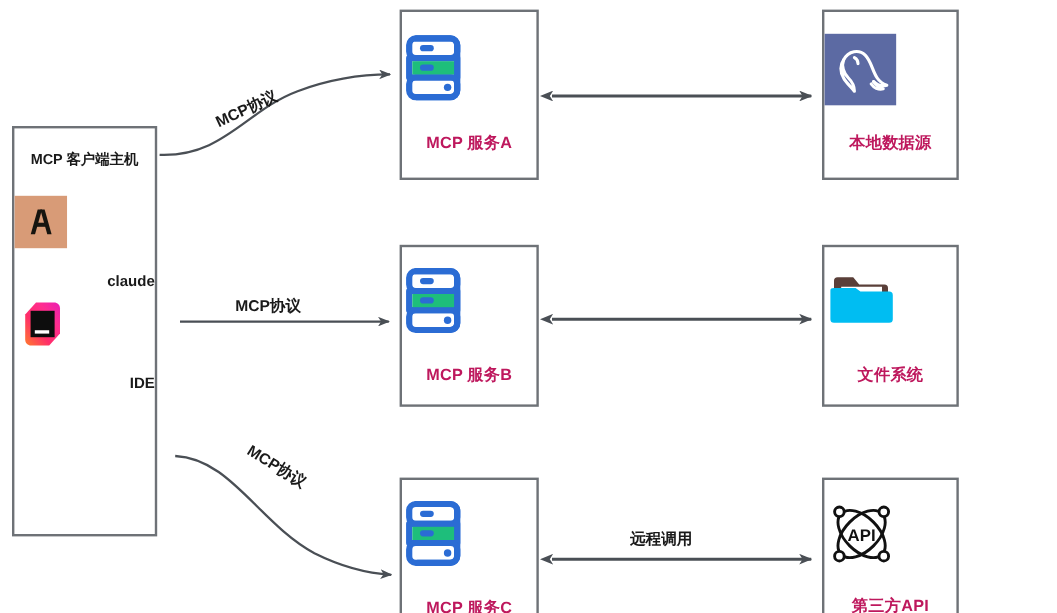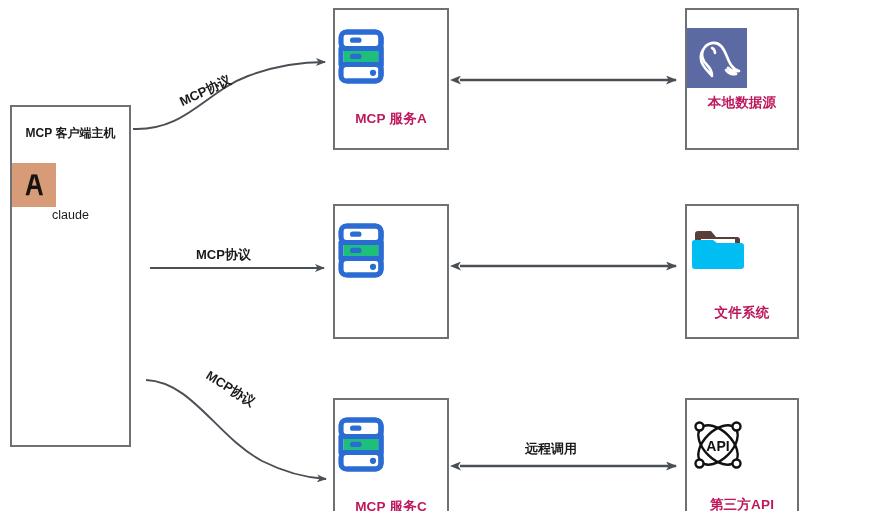--- a/index.html
+++ b/index.html
@@ -52,25 +52,26 @@
     left: 0;
     right: 0;
     text-align: center;
   }
   .client-item .glyph {
     display: block;
     margin: 0 auto;
   }
   .client-item .cap {
     display: block;
-    margin-top: 1px;
+    margin-top: 20px;
     font-size: 12.5px;
     color: #1a1a1a;
-    font-weight: normal;
-    white-space: nowrap;
+    font-weight: bold;
+    white-space: nowrap;
+    text-align: right;
   }
   .icon-wrap {
     position: absolute;
     left: 0;
     right: 0;
     display: flex;
   }
   svg { display: block; }
   .edge-label {
     position: absolute;
@@ -103,20 +104,38 @@
           <g fill="#16140f">
             <path d="M13.6 32.2 L19.4 11.6 L23.0 11.6 L17.2 32.2 Z"></path>
             <path d="M25.2 11.6 L31.0 32.2 L27.4 32.2 L21.6 11.6 Z"></path>
             <rect x="17.0" y="22.6" width="9.6" height="3.4"></rect>
           </g>
         </svg>
       </span>
       <span class="cap">claude</span>
     </div>
 
+    <div class="client-item" style="top:141px;">
+      <span class="glyph">
+        <svg width="44" height="44" viewBox="0 0 44 44">
+          <defs>
+            <linearGradient id="jbg" x1="0%" y1="100%" x2="100%" y2="0%">
+              <stop offset="0%" stop-color="#ff7a2e"></stop>
+              <stop offset="38%" stop-color="#ff2d6a"></stop>
+              <stop offset="70%" stop-color="#ff2d8f"></stop>
+              <stop offset="100%" stop-color="#e91eb4"></stop>
+            </linearGradient>
+          </defs>
+          <path d="M9 14 L18 4 L33 4 C36 4 38 6 38 9 L38 30 L29 40 L14 40 C11 40 9 38 9 35 Z" fill="url(#jbg)"></path>
+          <rect x="13.5" y="11" width="20" height="22" fill="#0d0d0d"></rect>
+          <rect x="17" y="27.2" width="12" height="2.8" fill="#ffffff"></rect>
+        </svg>
+      </span>
+      <span class="cap">IDE</span>
+    </div>
 
   </div>
 
   <div class="box" style="left:333px; top:8px; width:116px; height:142px;">
     <div class="icon-wrap" style="top:17px;">
       <span>
         <svg width="54" height="62" viewBox="0 0 54 62">
           <g fill="none" stroke="#2b6cd4" stroke-width="5.2" stroke-linecap="round" stroke-linejoin="round">
             <path d="M12 5 H40 A6 6 0 0 1 46 11 V48 A6 6 0 0 1 40 54 H13"></path>
             <path d="M8 5 H12 A6 6 0 0 0 6 11 V48 A6 6 0 0 0 12 54 H8" stroke="none"></path>
@@ -144,20 +163,21 @@
             <rect x="6" y="21.5" width="40" height="16"></rect>
             <rect x="6" y="37.5" width="40" height="16.5" rx="5.5"></rect>
           </g>
           <rect x="8.6" y="24" width="34.8" height="11" fill="#1ebe7b"></rect>
           <rect x="15" y="10.6" width="11.5" height="5.2" rx="2.6" fill="#2b6cd4"></rect>
           <rect x="15" y="26.8" width="11.5" height="5.2" rx="2.6" fill="#2b6cd4"></rect>
           <circle cx="38" cy="45.8" r="3.1" fill="#2b6cd4"></circle>
         </svg>
       </span>
     </div>
+    <div class="box-label" style="top:98px;">MCP 服务B</div>
   </div>
 
   <div class="box" style="left:333px; top:398px; width:116px; height:135px;">
     <div class="icon-wrap" style="top:15px;">
       <span>
         <svg width="54" height="62" viewBox="0 0 54 62">
           <g fill="none" stroke="#2b6cd4" stroke-width="5.2" stroke-linecap="round" stroke-linejoin="round">
             <path d="M12 5 H40 A6 6 0 0 1 46 11 V48 A6 6 0 0 1 40 54 H13"></path>
             <rect x="6" y="5" width="40" height="16.5" rx="5.5"></rect>
             <rect x="6" y="21.5" width="40" height="16"></rect>
@@ -183,21 +203,21 @@
                      C48 44 44 43 41 40"></path>
             <path d="M16 22 C14 27 16 33 20 37 C23 40 25 44 25 48
                      C22 44 18 41 16 37 C13 32 13 26 16 22 Z"></path>
             <path d="M25 20 C27 21 28 23 28 25"></path>
             <path d="M41 40 C43 43 46 45 49 46 C45 47 41 45 39 42"></path>
           </g>
           <circle cx="22.5" cy="21.5" r="1.6" fill="#5c6aa3"></circle>
         </svg>
       </span>
     </div>
-    <div class="box-label" style="top:84px;">本地数据源</div>
+    <div class="box-label" style="top:100px;">本地数据源</div>
   </div>
 
   <div class="box" style="left:685px; top:204px; width:114px; height:135px;">
     <div class="icon-wrap" style="top:16px;">
       <span>
         <svg width="62" height="54" viewBox="0 0 62 54">
 
           <path d="M8 12 Q8 9 11 9 L24 9 L29 15 L50 15 Q53 15 53 18 L53 40 L8 40 Z" fill="#5a3f39"></path>
 
           <path d="M14 17 L48 17 L48 38 L14 38 Z" fill="#ffffff"></path>

